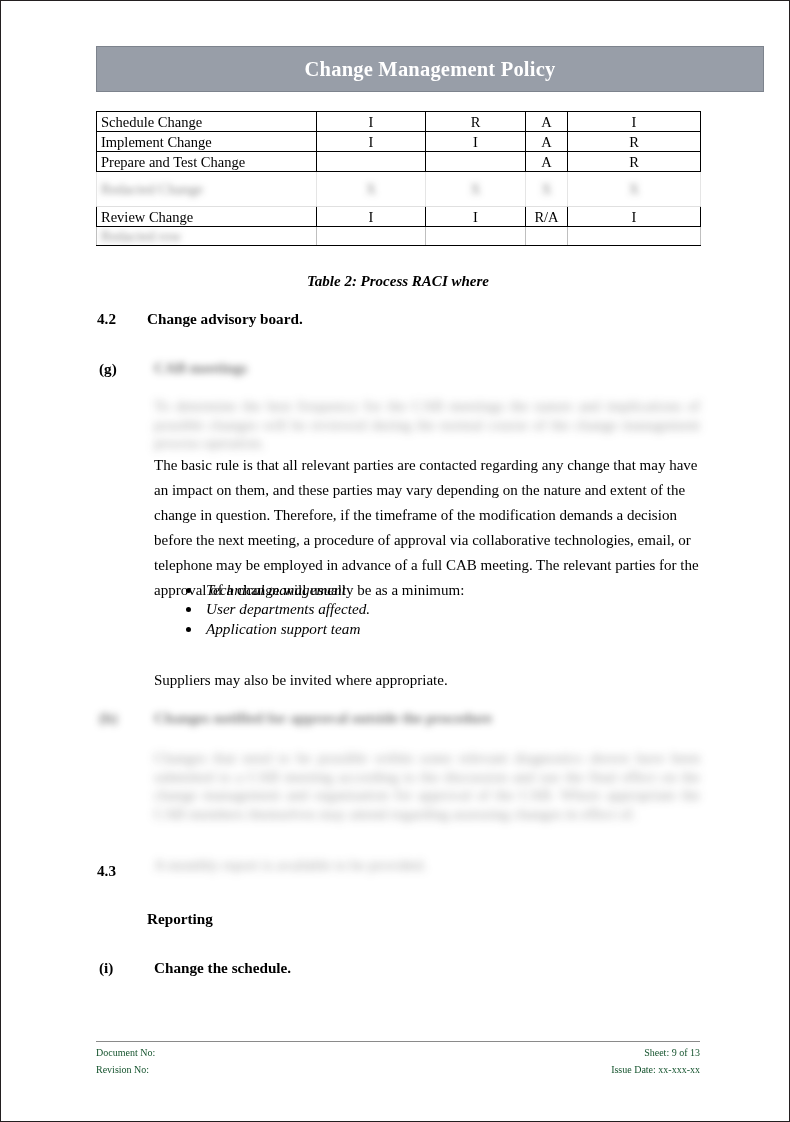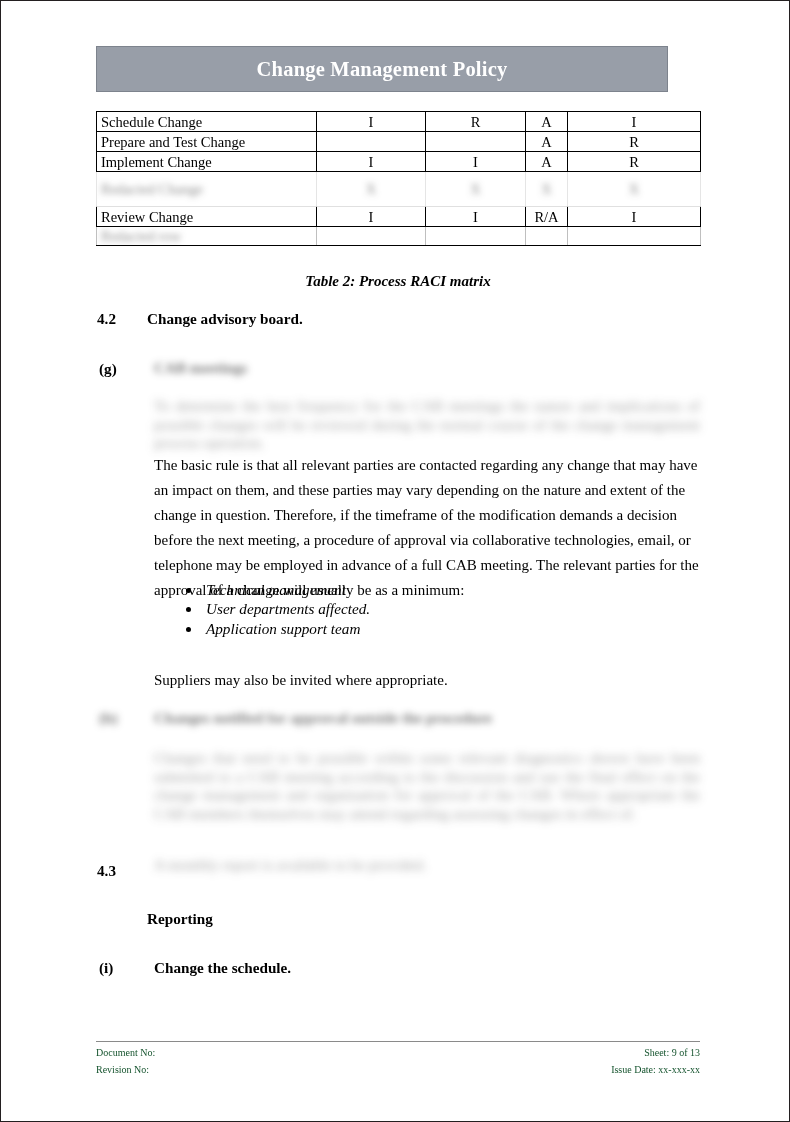--- a/index.html
+++ b/index.html
@@ -19,21 +19,21 @@
     border: 1px solid #231f20;
     box-sizing: border-box;
     overflow: hidden;
   }
 
   
   .banner {
     position: absolute;
     left: 95px;
     top: 45px;
-    width: 572px;
+    width: 668px;
     height: 46px;
     background: #989ea8;
     border: 1px solid #7d838d;
     box-sizing: border-box;
     display: flex;
     align-items: center;
     justify-content: center;
   }
   .banner-title {
     color: #ffffff;
@@ -201,33 +201,33 @@
     </colgroup>
     <tbody>
       <tr>
         <td>Schedule Change</td>
         <td class="c">I</td>
         <td class="c">R</td>
         <td class="c">A</td>
         <td class="c">I</td>
       </tr>
       <tr>
+        <td>Implement Change</td>
+        <td class="c">I</td>
+        <td class="c">I</td>
+        <td class="c">A</td>
+        <td class="c">R</td>
+      </tr>
+      <tr>
         <td>Prepare and Test Change</td>
         <td class="c"></td>
         <td class="c"></td>
         <td class="c">A</td>
         <td class="c">R</td>
       </tr>
-      <tr>
-        <td>Implement Change</td>
-        <td class="c">I</td>
-        <td class="c">I</td>
-        <td class="c">A</td>
-        <td class="c">R</td>
-      </tr>
       <tr class="blur-row tall edge-soft">
         <td><span class="redact">Redacted Change</span></td>
         <td class="c"><span class="redact">X</span></td>
         <td class="c"><span class="redact">X</span></td>
         <td class="c"><span class="redact">X</span></td>
         <td class="c"><span class="redact">X</span></td>
       </tr>
       <tr>
         <td>Review Change</td>
         <td class="c">I</td>
@@ -238,21 +238,21 @@
       <tr class="blur-row bottom-row">
         <td><span class="redact">Redacted row</span></td>
         <td class="c"><span class="redact"></span></td>
         <td class="c"><span class="redact"></span></td>
         <td class="c"><span class="redact"></span></td>
         <td class="c"><span class="redact"></span></td>
       </tr>
     </tbody>
   </table>
 
-  <div class="caption">Table 2: Process RACI matrix</div>
+  <div class="caption">Table 2: Process RACI where</div>
 
   <div class="num" style="left:96px; top:309px;">4.2</div>
   <div class="heading-txt" style="left:146px; top:309px;">Change advisory board.</div>
 
   <div class="num" style="left:98px; top:359px;">(g)</div>
   <div class="blurred bold" style="left:153px; top:358px; width:300px;">CAB meetings</div>
 
   <div class="blurred heavy justify" style="left:153px; top:396px; width:546px;">To determine the best frequency for the CAB meetings the nature and implications of possible changes will be reviewed during the normal course of the change management process operation.</div>
 
   <div class="para" style="top:452px;">The basic rule is that all relevant parties are contacted regarding any change that may have an impact on them, and these parties may vary depending on the nature and extent of the change in question. Therefore, if the timeframe of the modification demands a decision before the next meeting, a procedure of approval via collaborative technologies, email, or telephone may be employed in advance of a full CAB meeting. The relevant parties for the approval of a change will usually be as a minimum:</div>

